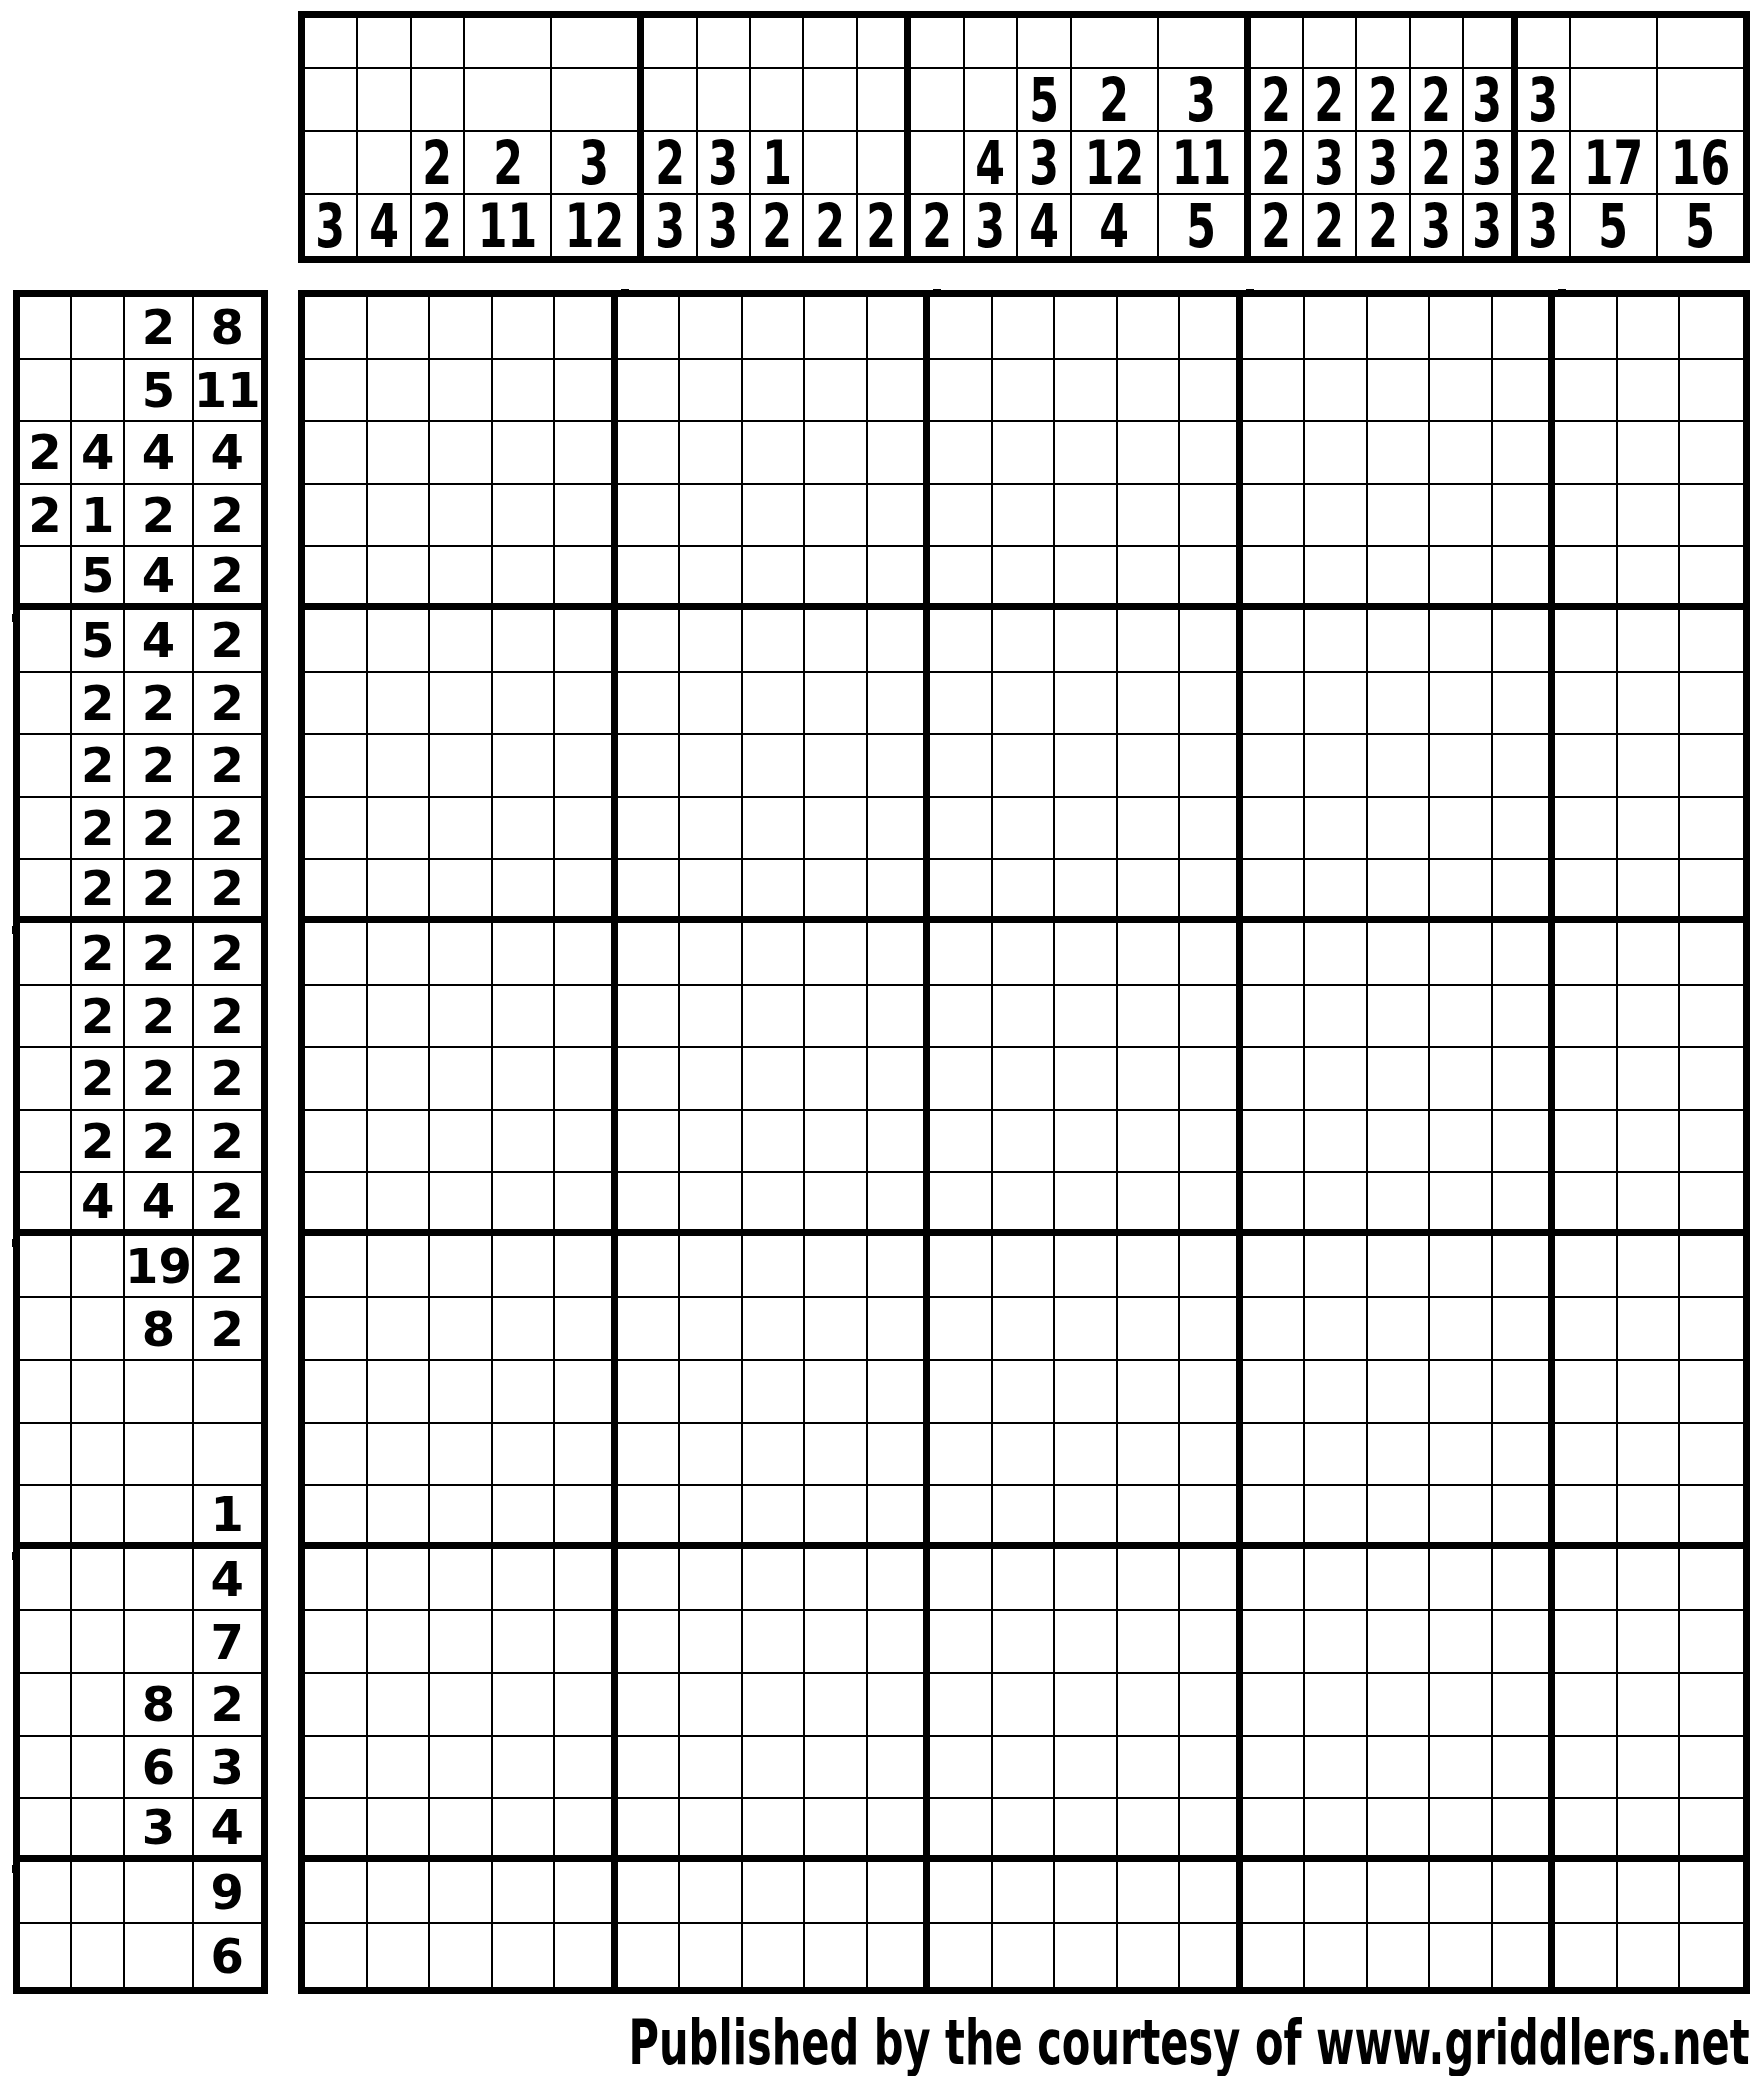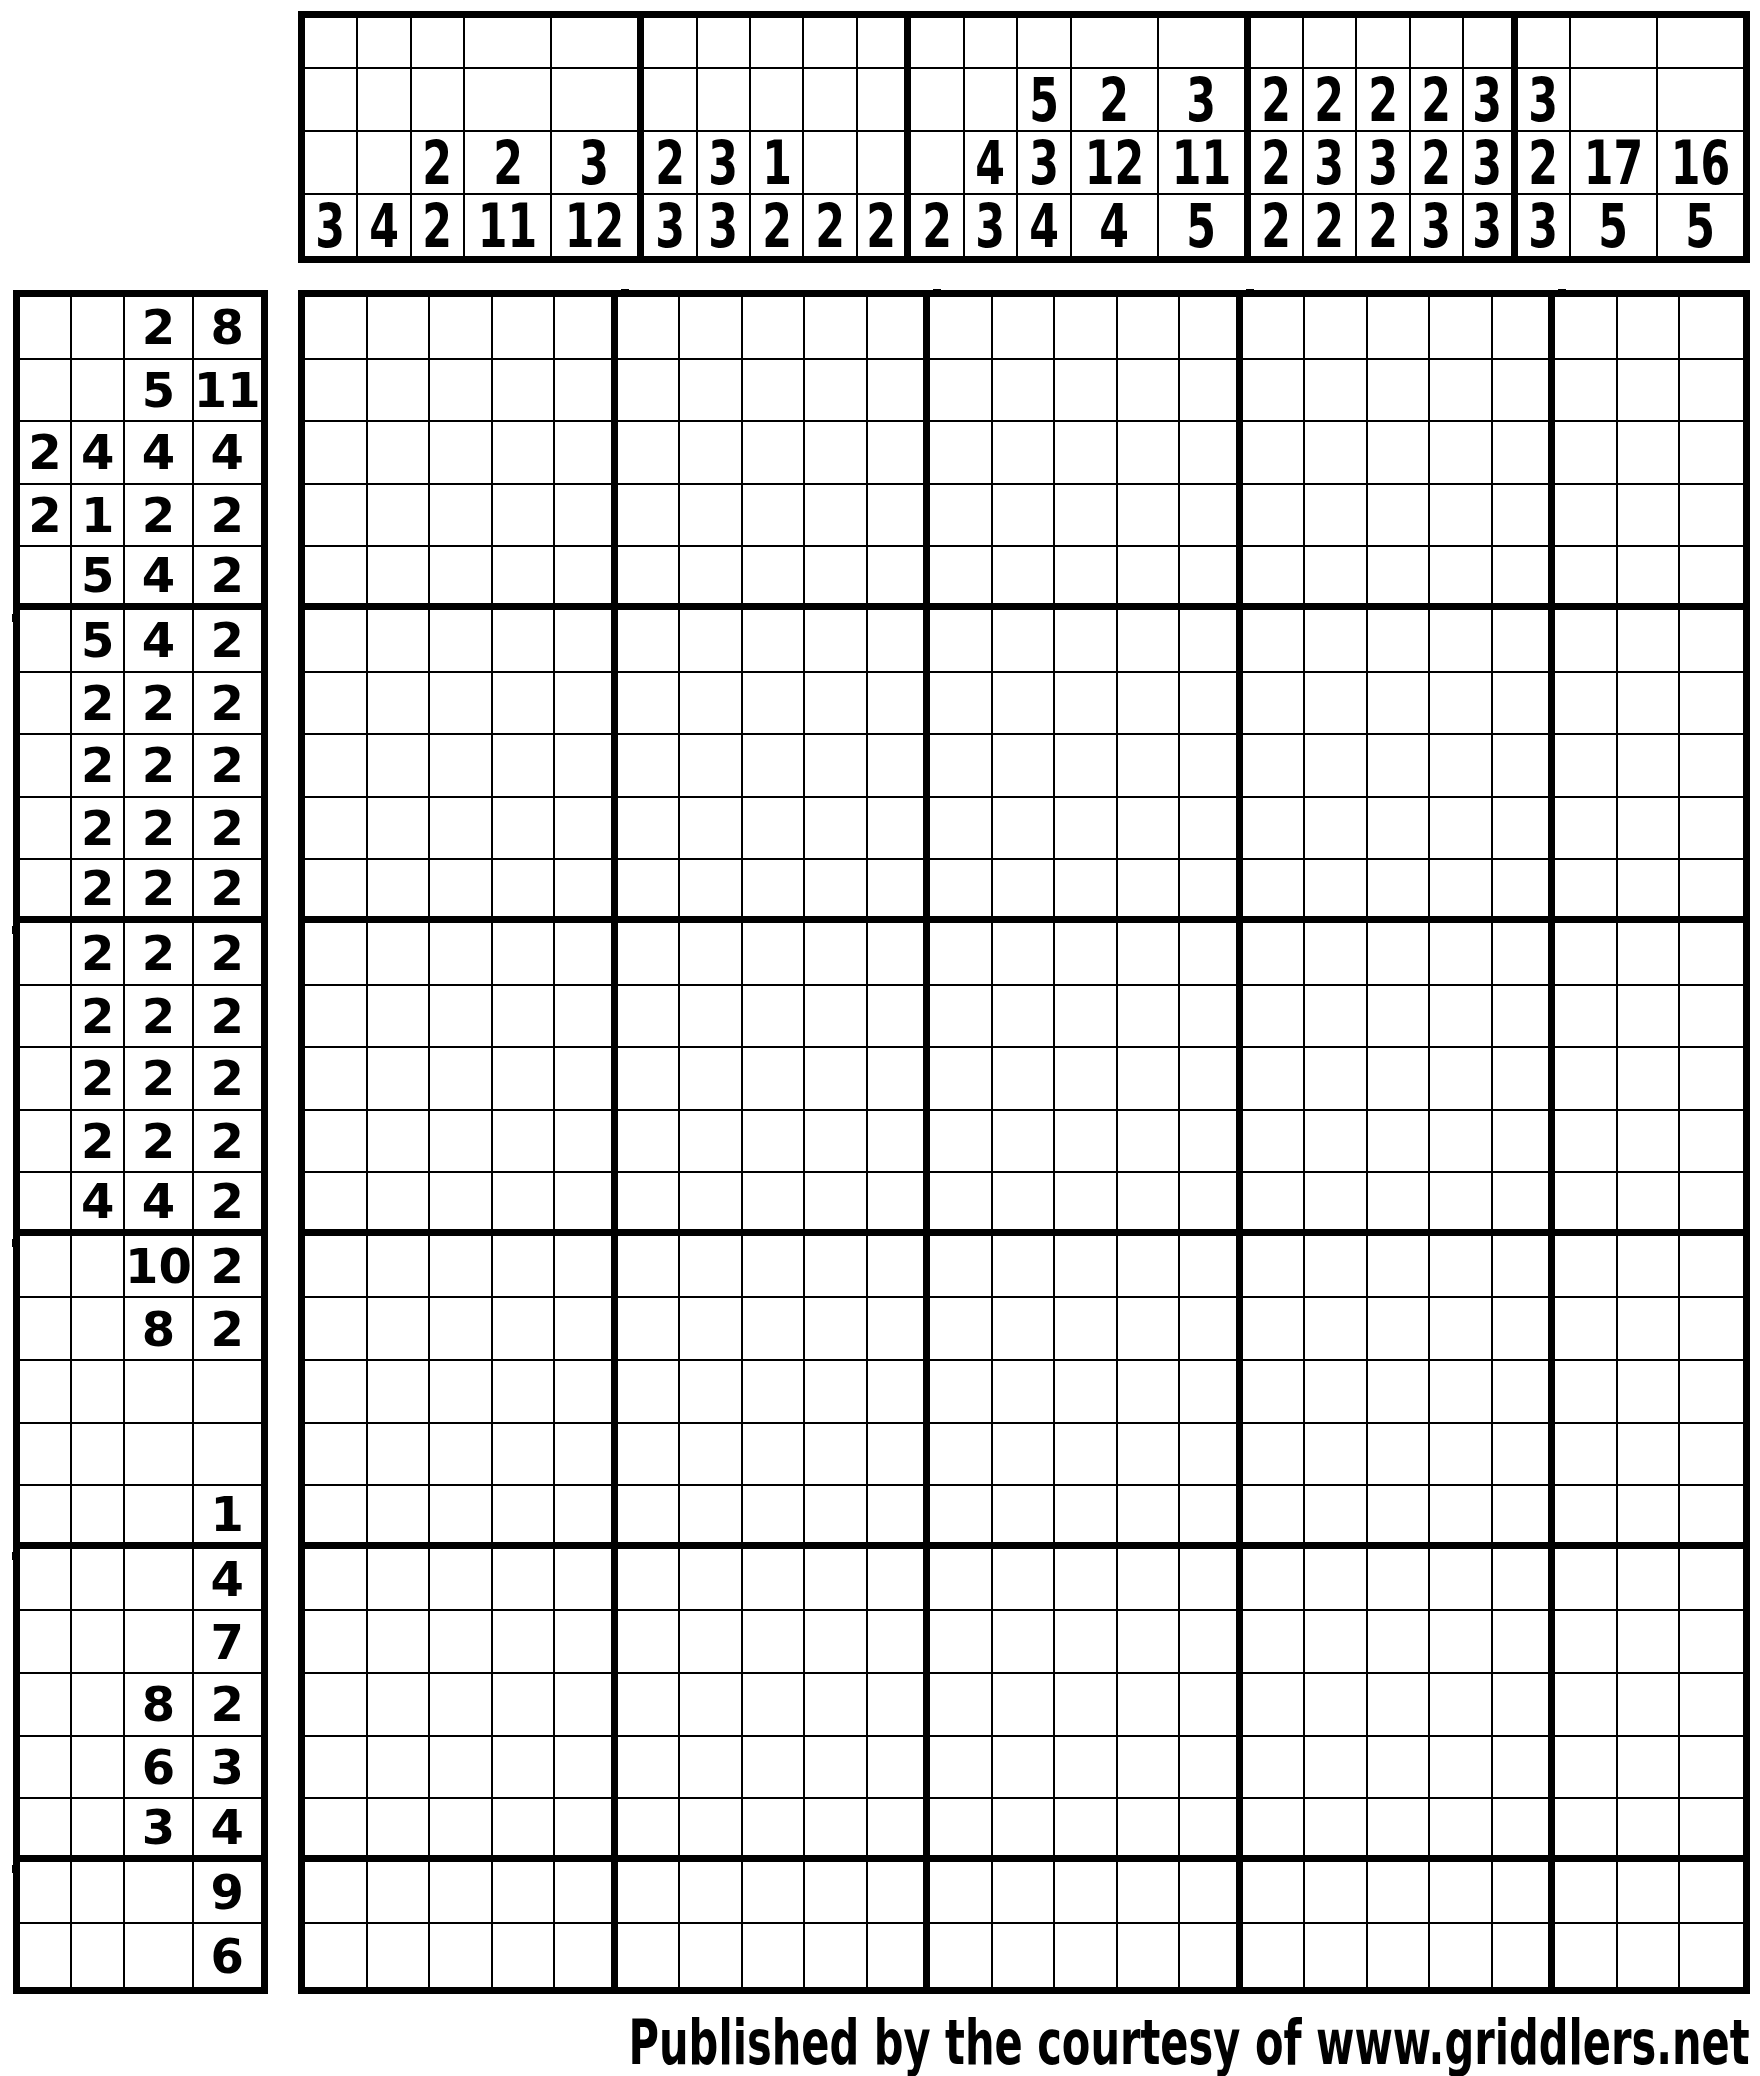--- a/index.html
+++ b/index.html
@@ -384,21 +384,21 @@
     </div>
     <div class="cell tb">
       <span>4</span>
     </div>
     <div class="cell lastc tb">
       <span>2</span>
     </div>
     <div class="cell"></div>
     <div class="cell"></div>
     <div class="cell">
-      <span>10</span>
+      <span>19</span>
     </div>
     <div class="cell lastc">
       <span>2</span>
     </div>
     <div class="cell"></div>
     <div class="cell"></div>
     <div class="cell">
       <span>8</span>
     </div>
     <div class="cell lastc">

